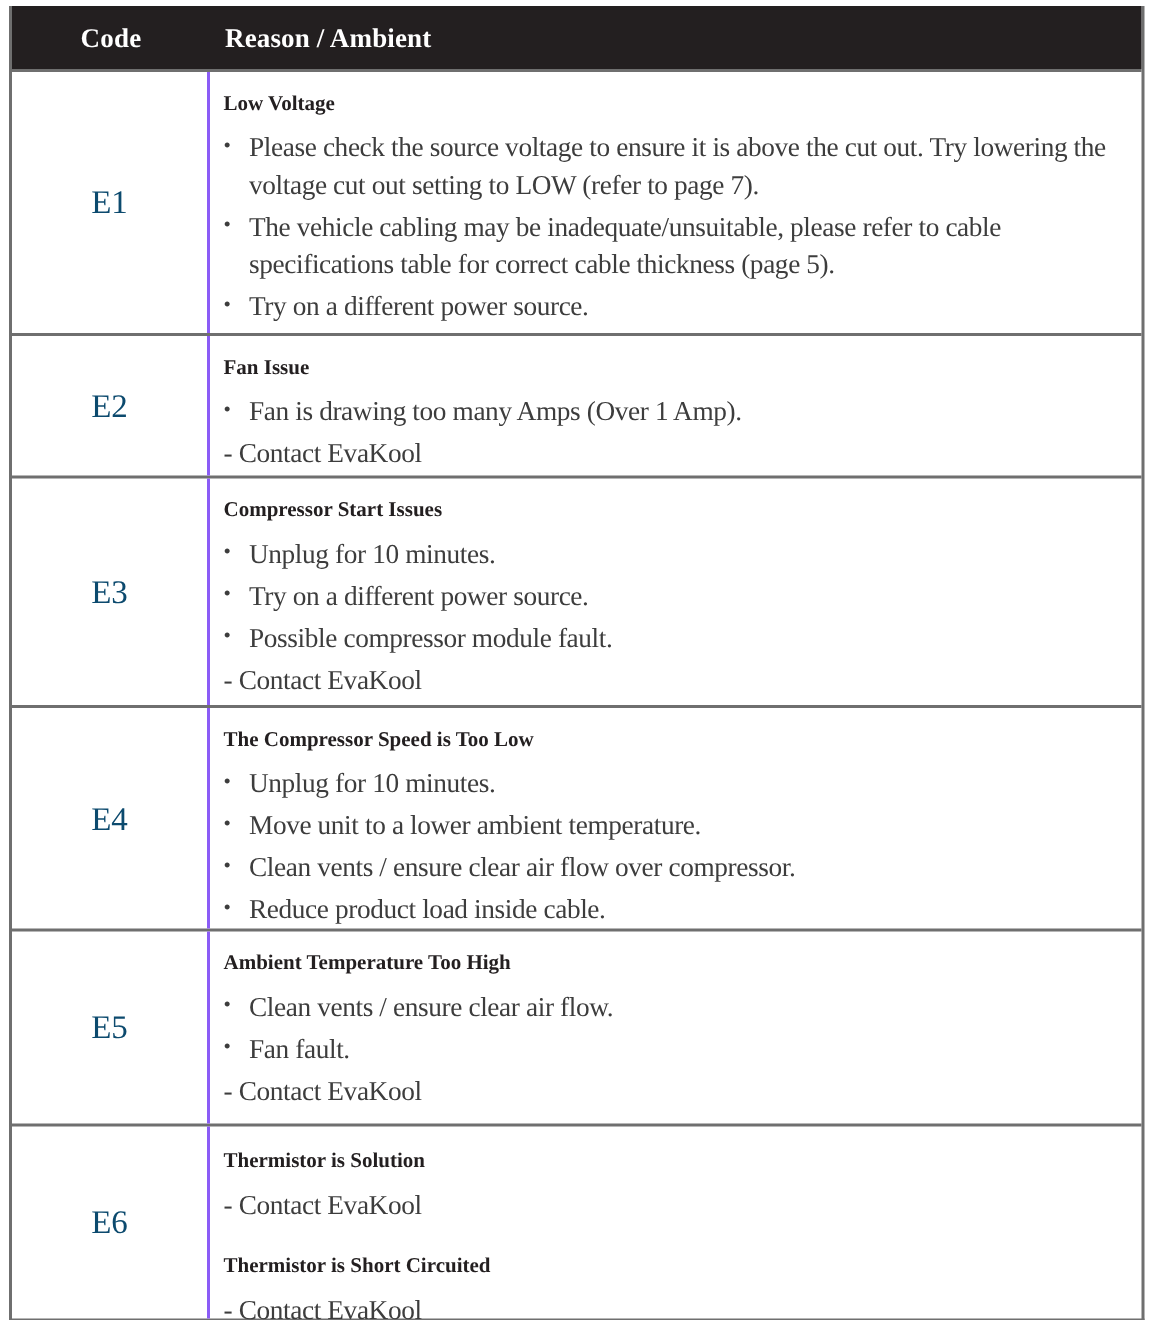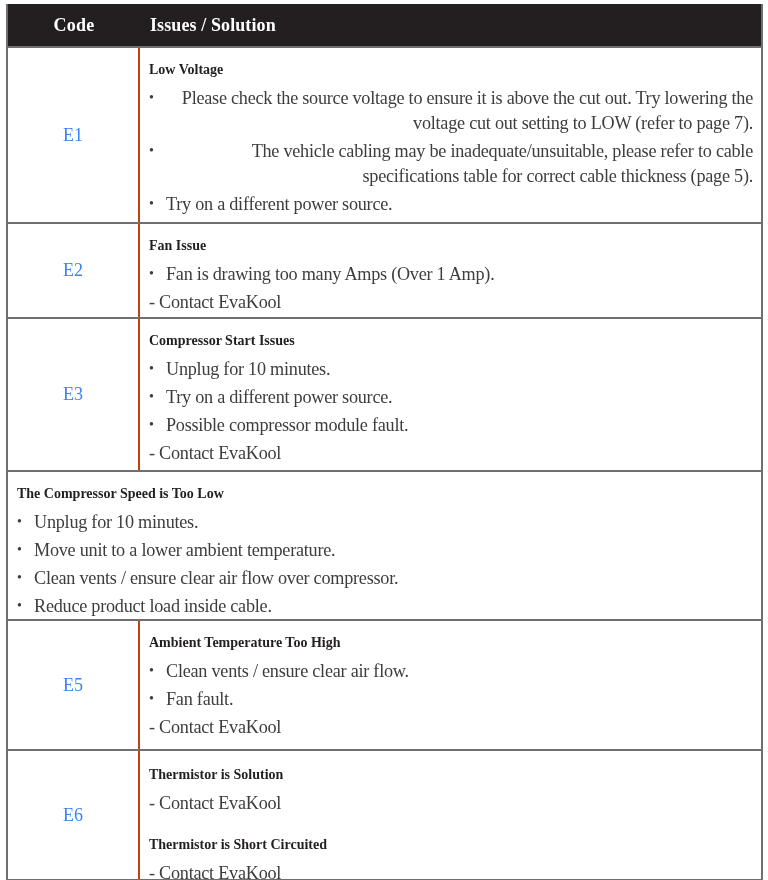--- a/index.html
+++ b/index.html
@@ -48,23 +48,23 @@
       border-top: 2px solid #6f6f6f;
       box-sizing: border-box;
     }
     .row:first-of-type { border-top: none; }
     .cell-code {
       width: 132px;
       flex: 0 0 132px;
       display: flex;
       align-items: center;
       justify-content: center;
-      font-size: 18px;
-      color: #3b82f6;
-      border-right: 2px solid #c2410c;
+      font-size: 22px;
+      color: #0c4a6e;
+      border-right: 2px solid #8b5cf6;
       box-sizing: border-box;
     }
     .cell-reason {
       flex: 1;
       padding: 8px 8px 8px 9px;
       box-sizing: border-box;
       font-size: 18.2px;
       color: #3d3d3d;
       line-height: 28px;
     }
@@ -86,34 +86,33 @@
       font-size: 14px;
       line-height: 28px;
     }
     .bullet .text {
       flex: 1;
     }
     .bullet.wrap .text {
       line-height: 25px;
       padding-top: 2px;
       padding-bottom: 1px;
-      text-align: right;
     }
     .contact {
       line-height: 28px;
       letter-spacing: -0.25px;
     }
   </style>
 </head>
 <body>
 
 <div class="table">
   <div class="header">
     <div class="code-col">Code</div>
-    <div class="reason-col">Issues / Solution</div>
+    <div class="reason-col">Reason / Ambient</div>
   </div>
 
   <div class="row" style="height:176px">
     <div class="cell-code">E1</div>
     <div class="cell-reason">
       <div class="heading">Low Voltage</div>
       <div class="bullet wrap">
         <span class="dot">•</span>
         <span class="text">Please check the source voltage to ensure it is above the cut out. Try lowering the voltage cut out setting to LOW (refer to page 7).</span>
       </div>
@@ -154,20 +153,21 @@
       </div>
       <div class="bullet">
         <span class="dot">•</span>
         <span class="text">Possible compressor module fault.</span>
       </div>
       <div class="contact">- Contact EvaKool</div>
     </div>
   </div>
 
   <div class="row" style="height:149px">
+    <div class="cell-code">E4</div>
     <div class="cell-reason">
       <div class="heading">The Compressor Speed is Too Low</div>
       <div class="bullet">
         <span class="dot">•</span>
         <span class="text">Unplug for 10 minutes.</span>
       </div>
       <div class="bullet">
         <span class="dot">•</span>
         <span class="text">Move unit to a lower ambient temperature.</span>
       </div>

